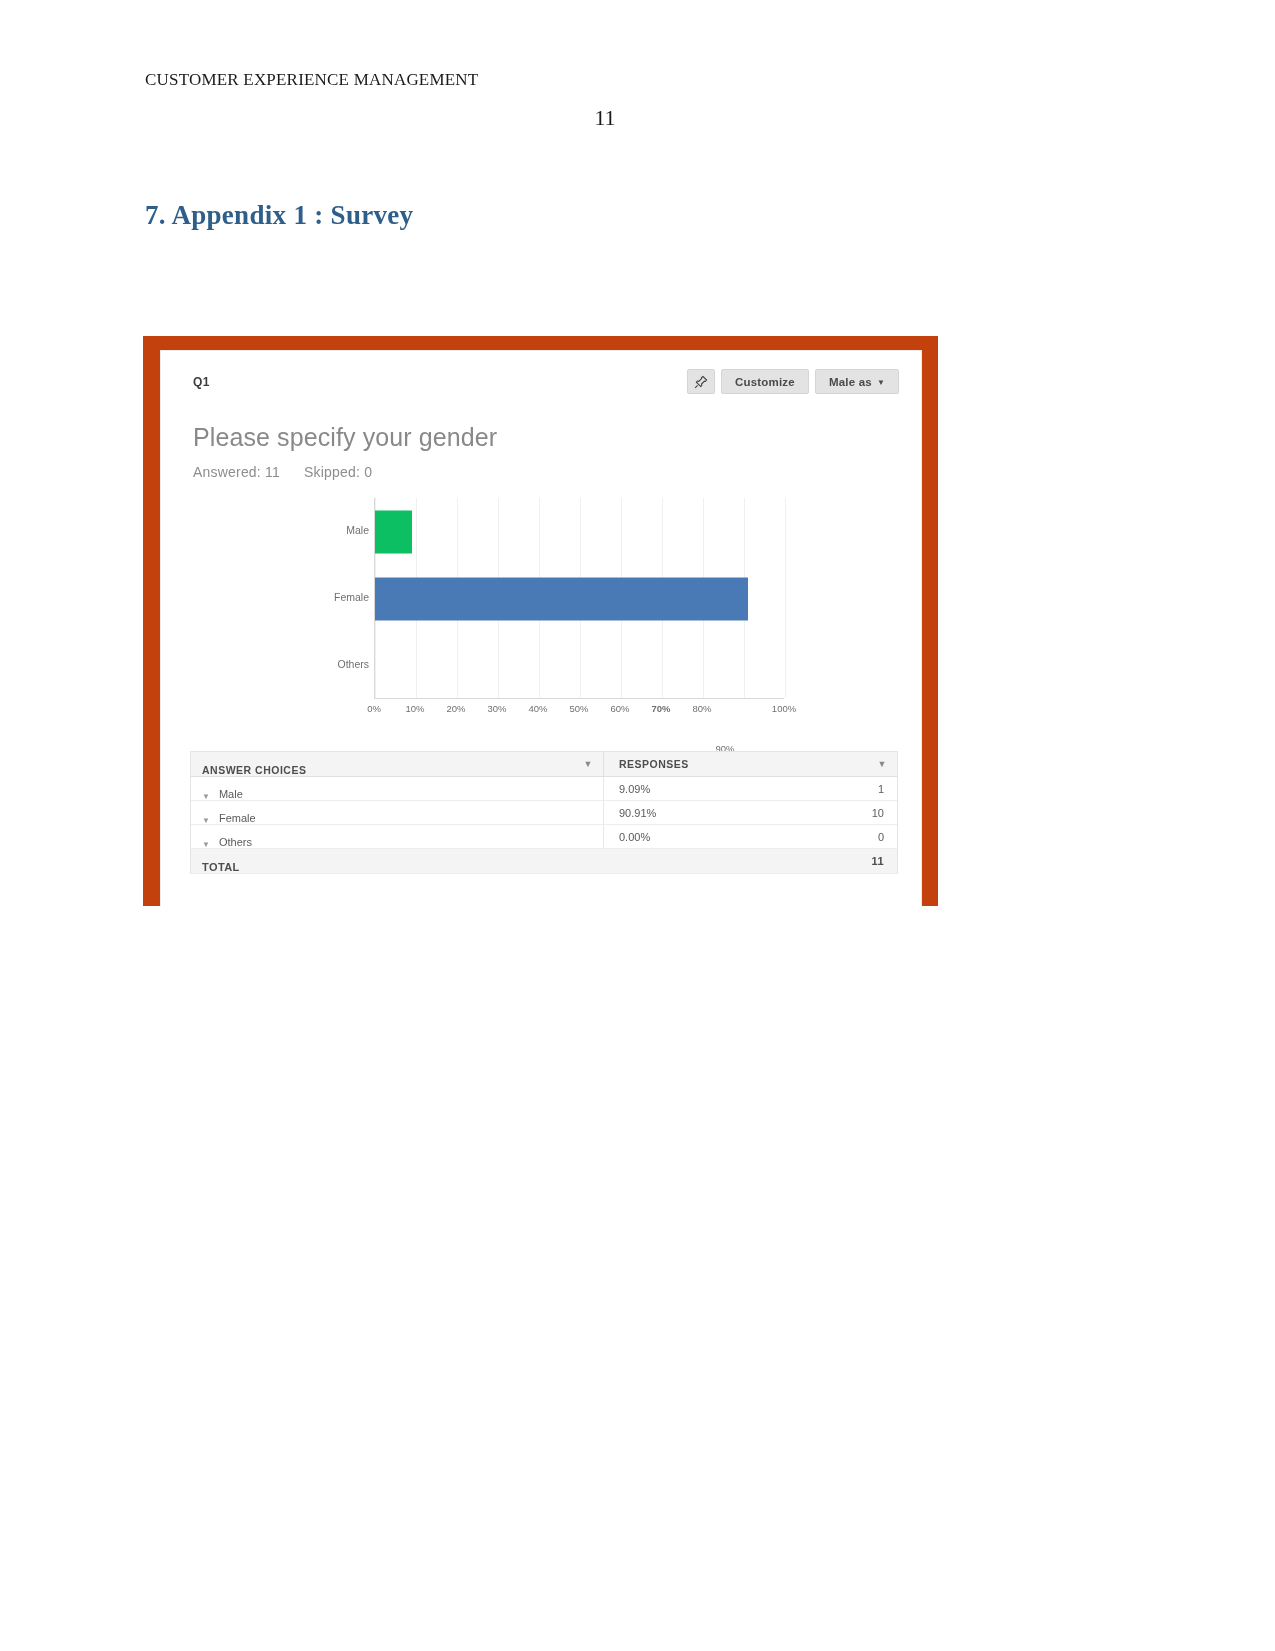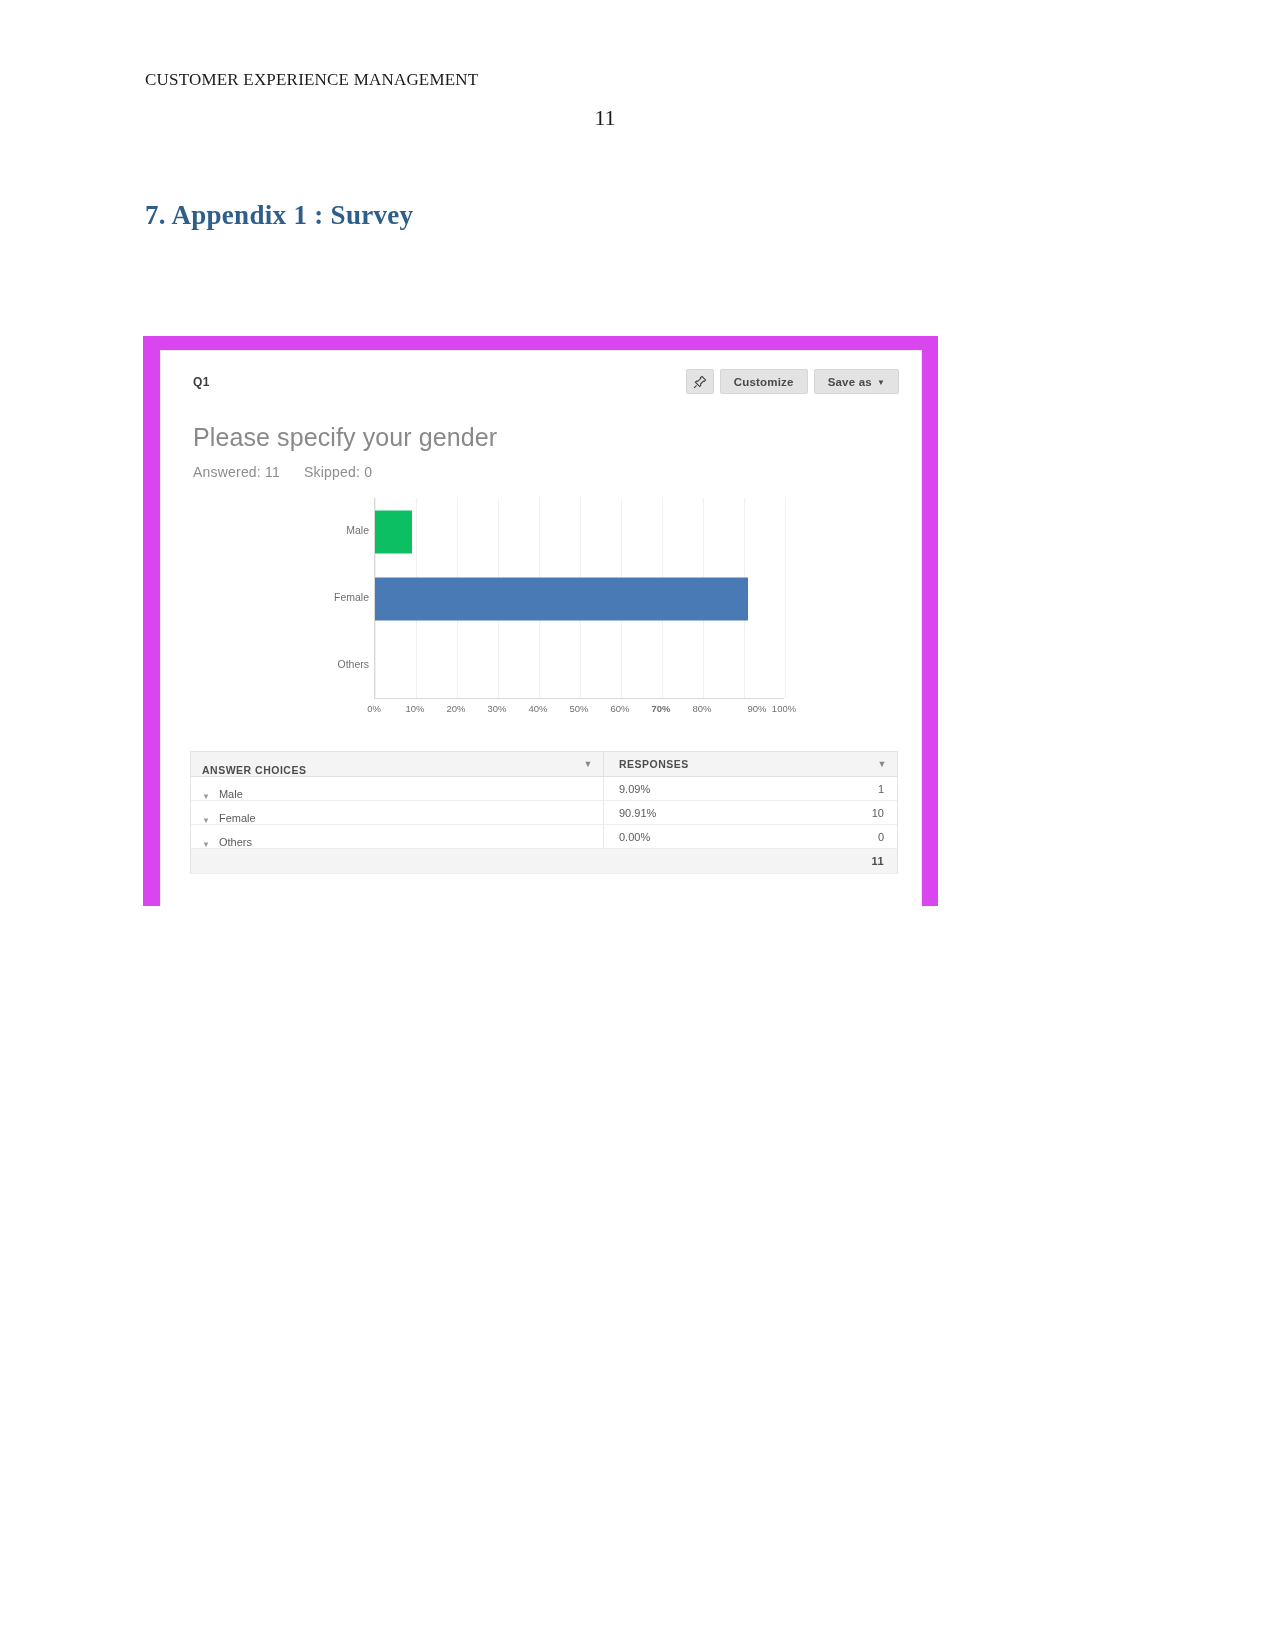--- a/index.html
+++ b/index.html
@@ -51,21 +51,21 @@
     letter-spacing: 0.3px;
   }
 
   
   .survey-shot {
     position: absolute;
     left: 143px;
     top: 336px;
     width: 795px;
     height: 570px;
-    background: #d946ef;
+    background: #c2410c;
     overflow: hidden;
   }
   .survey-card {
     position: absolute;
     left: 17px;
     top: 14px;
     width: 762px;
     height: 560px;
     background: #ffffff;
     border: 1px solid #ebebeb;
@@ -324,21 +324,21 @@
             <svg width="14" height="14" viewBox="0 0 16 16" fill="none" stroke="#3c3c3c" stroke-width="1.2">
               <path d="M10.2 1.6l4.2 4.2-1.5 1.5-1-0.3-3.3 3.3 0.35 1.6-1.25 1.25-5.0-5.0 1.25-1.25 1.6 0.35 3.3-3.3-0.3-1.0z"></path>
               <line x1="4.1" y1="11.9" x2="1.3" y2="14.7"></line>
             </svg>
           </span>
         </div>
         <div class="txt-btn">
           <span>Customize</span>
         </div>
         <div class="txt-btn">
-          <span>Save as</span>
+          <span>Male as</span>
           <span class="caret">▼</span>
         </div>
       </div>
     </div>
 
     <div class="q-title">Please specify your gender</div>
     <div class="q-stats">
       <span>Answered: 11</span>
       <span>Skipped: 0</span>
     </div>
@@ -367,21 +367,21 @@
       <div class="axis-ticks">
           <div class="tick" style="left: 0px;">0%</div>
           <div class="tick" style="left: 41px;">10%</div>
           <div class="tick" style="left: 82px;">20%</div>
           <div class="tick" style="left: 123px;">30%</div>
           <div class="tick" style="left: 164px;">40%</div>
           <div class="tick" style="left: 205px;">50%</div>
           <div class="tick" style="left: 246px;">60%</div>
           <div class="tick" style="left: 287px; font-weight: bold;">70%</div>
           <div class="tick" style="left: 328px;">80%</div>
-          <div class="tick" style="left: 383px;">90%</div>
+          <div class="tick" style="left: 351px; margin-top: 40px;">90%</div>
           <div class="tick" style="left: 410px;">100%</div>
         </div>
     </div>
 
     <div class="resp-table">
       <div class="tbl-row tbl-head">
         <div class="col col-choice">
           <span>ANSWER CHOICES</span>
           <span class="sort-caret">▼</span>
         </div>
@@ -416,20 +416,23 @@
               <span class="row-caret">▼</span>
               <span class="cell-text">Others</span>
             </div>
             <div class="col-resp">
               <span class="cell-pct">0.00%</span>
               <span class="cell-count">0</span>
             </div>
           </div>
         </div>
       <div class="tbl-row tbl-total">
+        <div class="col-choice">
+          <span class="cell-text">TOTAL</span>
+        </div>
         <div class="col-resp">
           <span class="cell-count">11</span>
         </div>
       </div>
     </div>
 
   </div>
 </div>
 
 </body></html>

